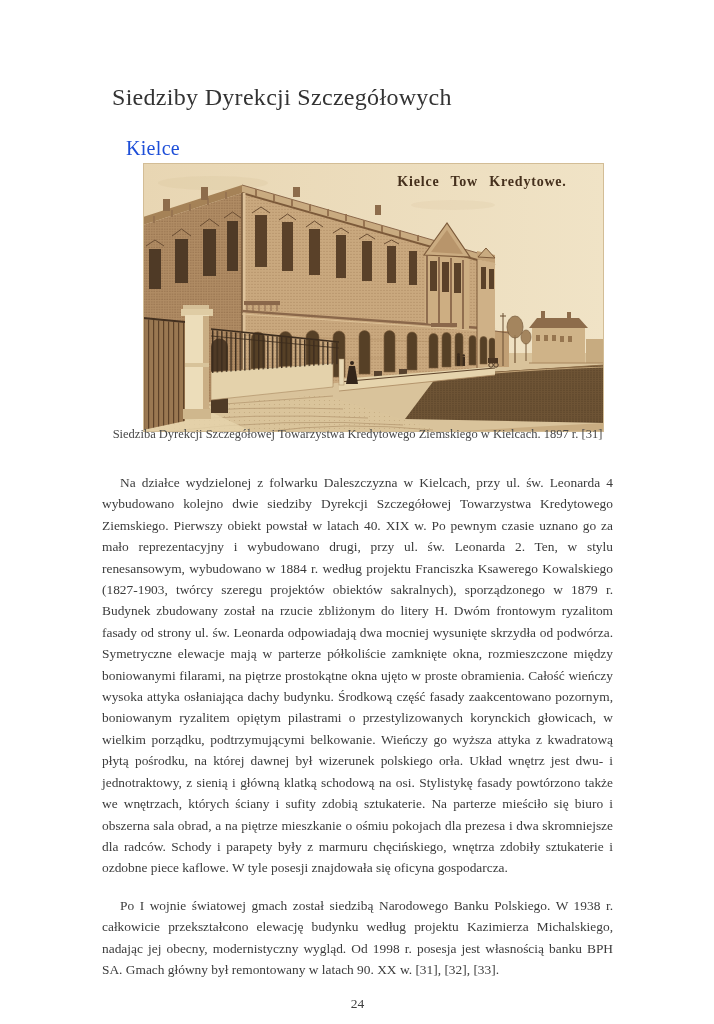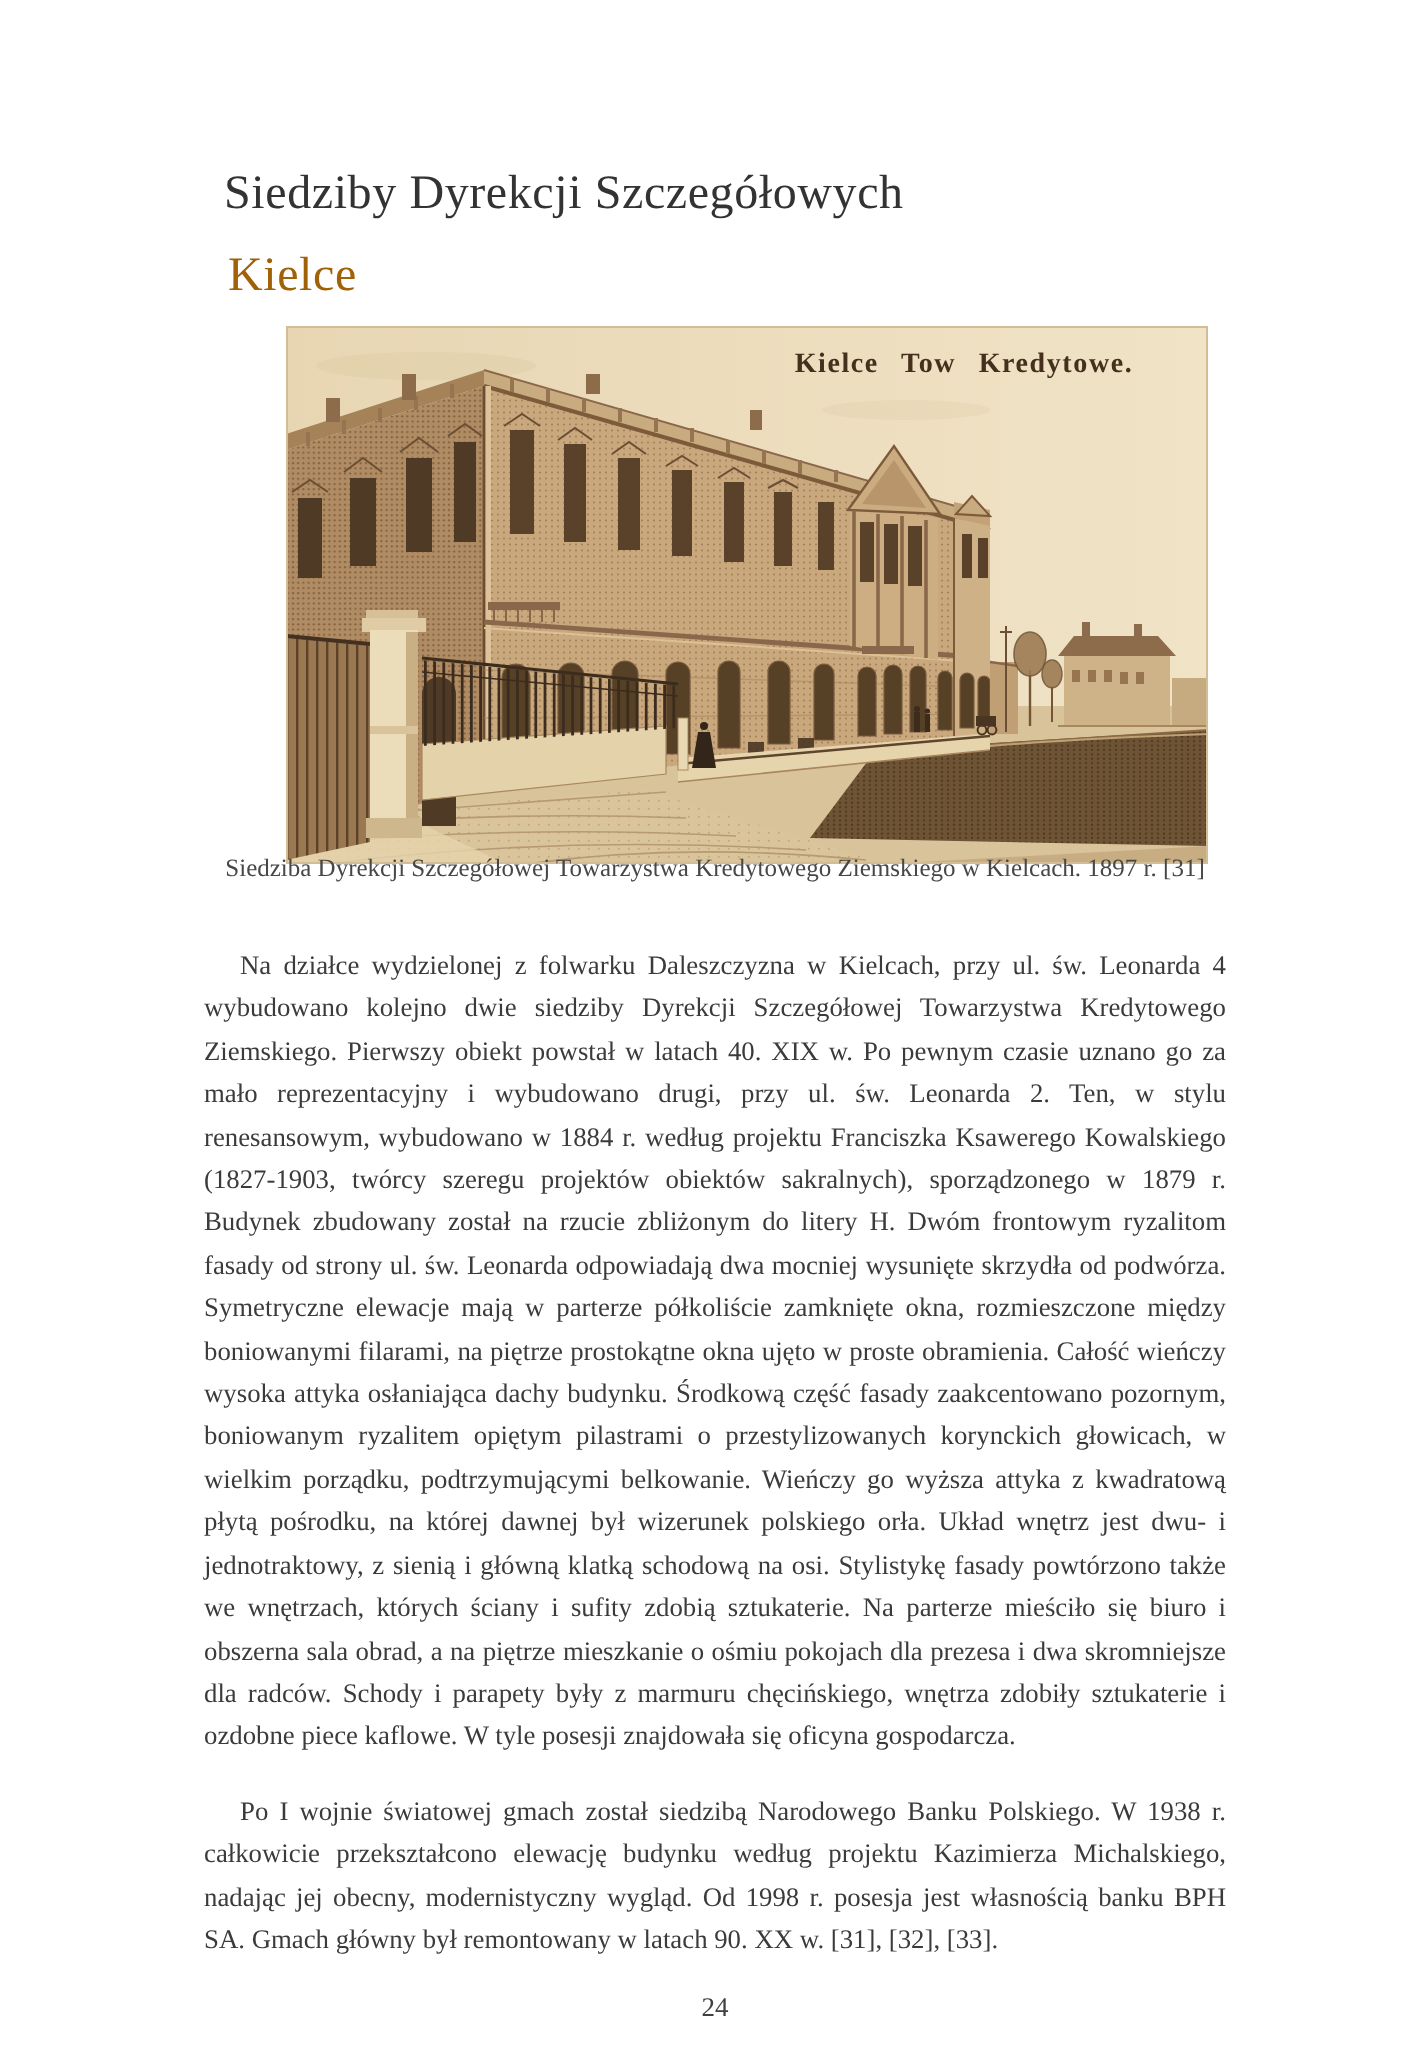--- a/index.html
+++ b/index.html
@@ -5,22 +5,22 @@
   html,body{margin:0;padding:0;background:#ffffff;}
   .page{
     position:relative;width:714px;height:1024px;background:#ffffff;
     font-family:"Liberation Serif",serif;overflow:hidden;color:#3a3a3a;padding-left:48px;
   }
   .title{
     position:absolute;left:112px;top:84px;margin:0;
     font-size:24px;font-weight:normal;color:#333333;letter-spacing:.3px;
   }
   .subtitle{
-    position:absolute;left:110px;top:121px;margin:4px;
-    font-size:24px;font-weight:normal;color:#a16207;letter-spacing:.3px;
+    position:absolute;left:110px;top:121px;margin:16px;
+    font-size:20px;font-weight:normal;color:#1d4ed8;letter-spacing:.3px;
   }
   figure.postcard{position:absolute;left:131px;top:151px;margin:12px;width:461px;height:269px;}
   figure.postcard svg{display:block;}
   .caption{
     position:absolute;left:86px;top:427px;width:543px;
     text-align:center;font-size:12.5px;color:#474747;
   }
   .textcol{position:absolute;left:86px;top:456px;width:543px;}
   .textcol p{
     margin:16px;font-size:13.4px;line-height:21.4px;text-align:justify;

